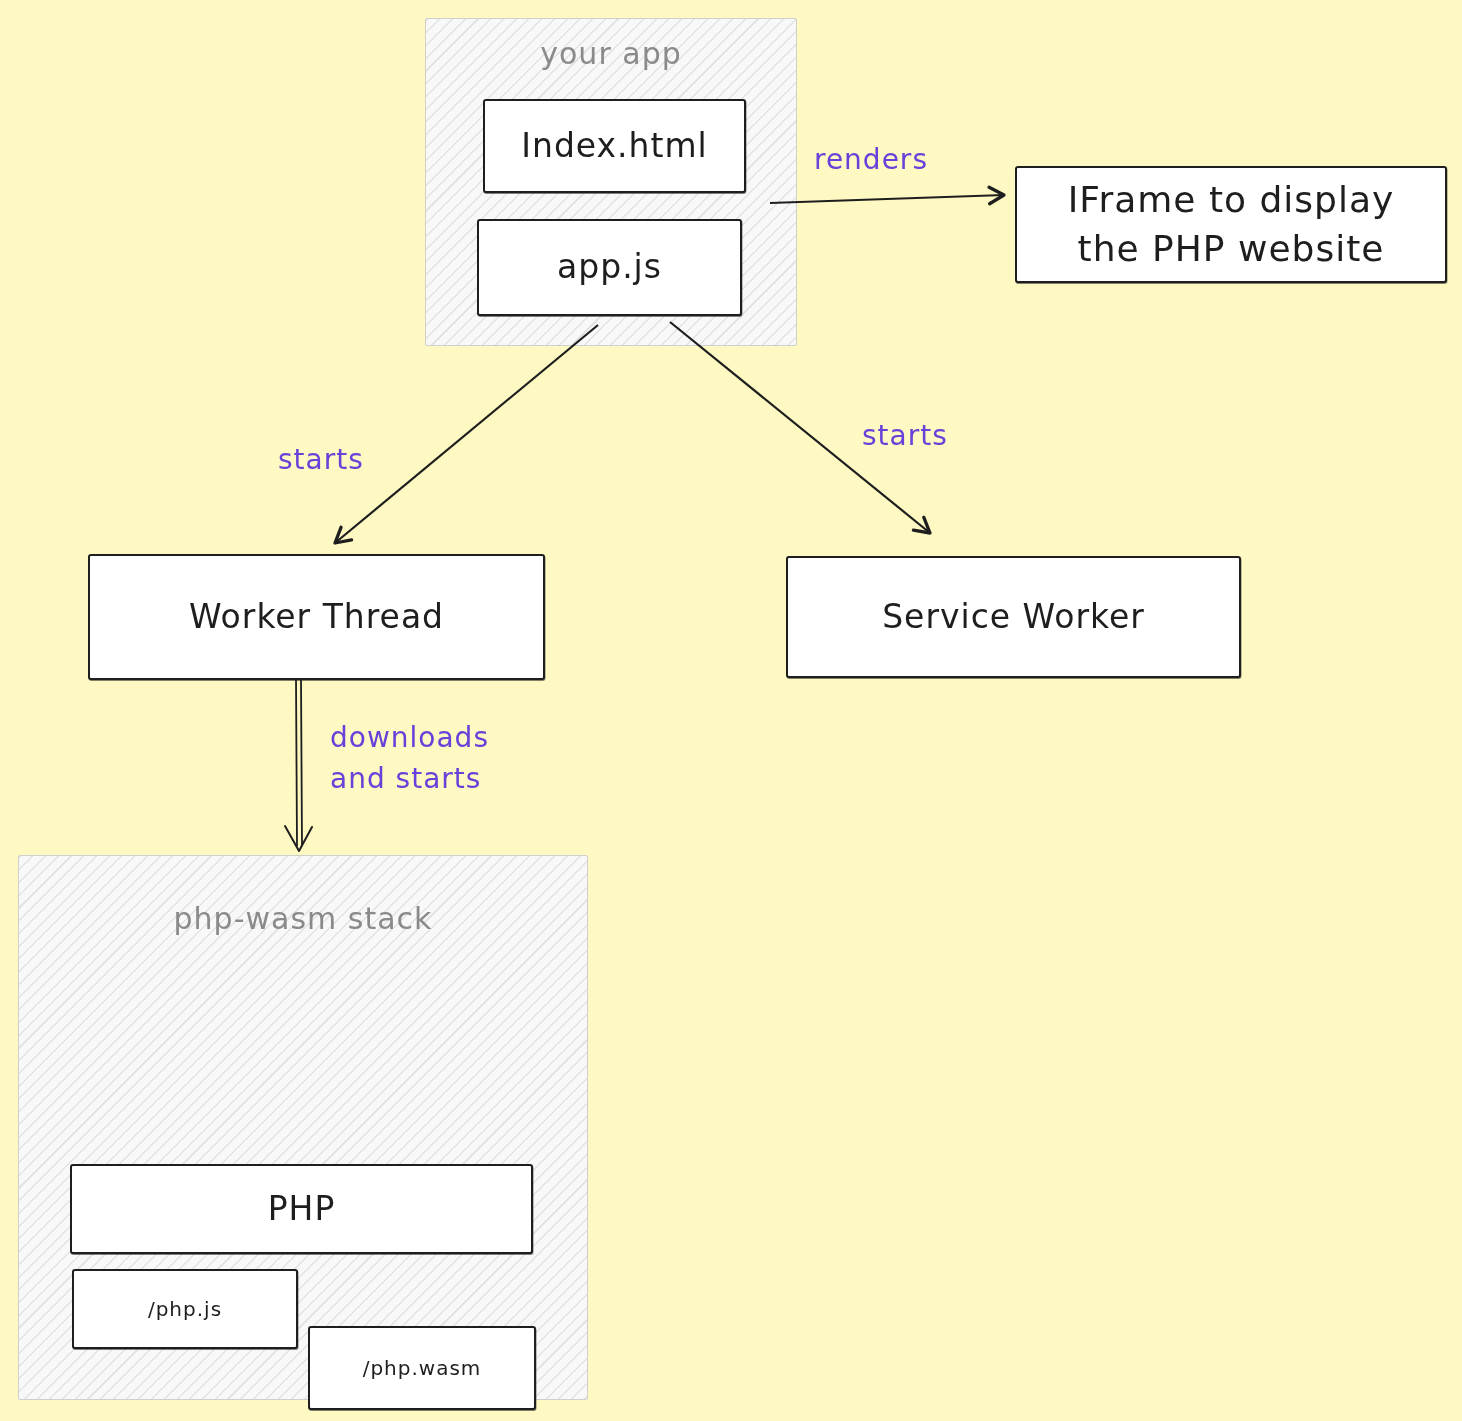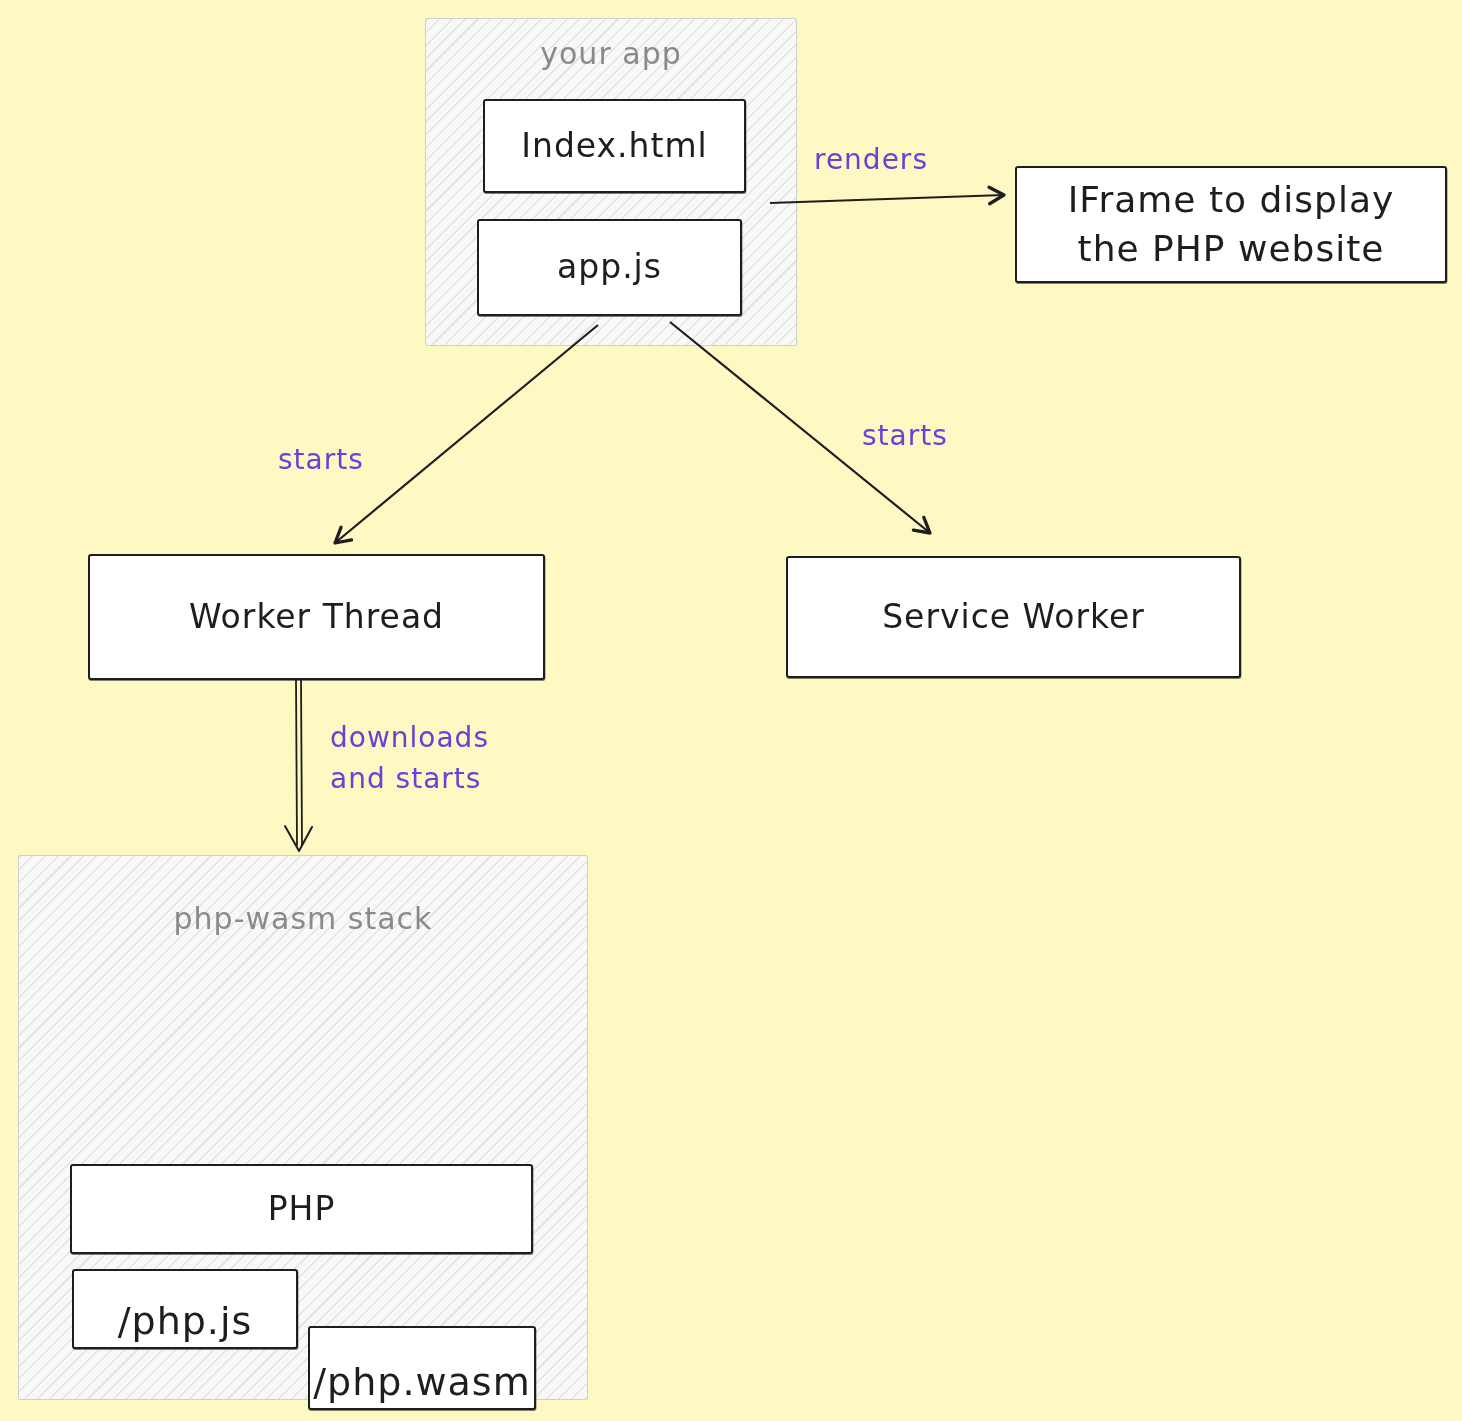--- a/index.html
+++ b/index.html
@@ -45,21 +45,21 @@
     display: flex;
     align-items: center;
     justify-content: center;
     text-align: center;
     font-size: 33px;
     font-weight: 500;
     letter-spacing: 1px;
     line-height: 1.35;
     margin-top: 6px;
   }
-  .node.small { font-size: 38px; align-items: flex-end; }
+  .node.small { font-size: 20px; }
   .node.multiline { font-size: 36px; padding: 0 26px; }
   .edge-label {
     position: absolute;
     color: var(--accent, #6741d9);
     font-size: 28px;
     font-weight: 400;
     letter-spacing: 1px;
     white-space: pre-line;
     line-height: 1.45;
   }

